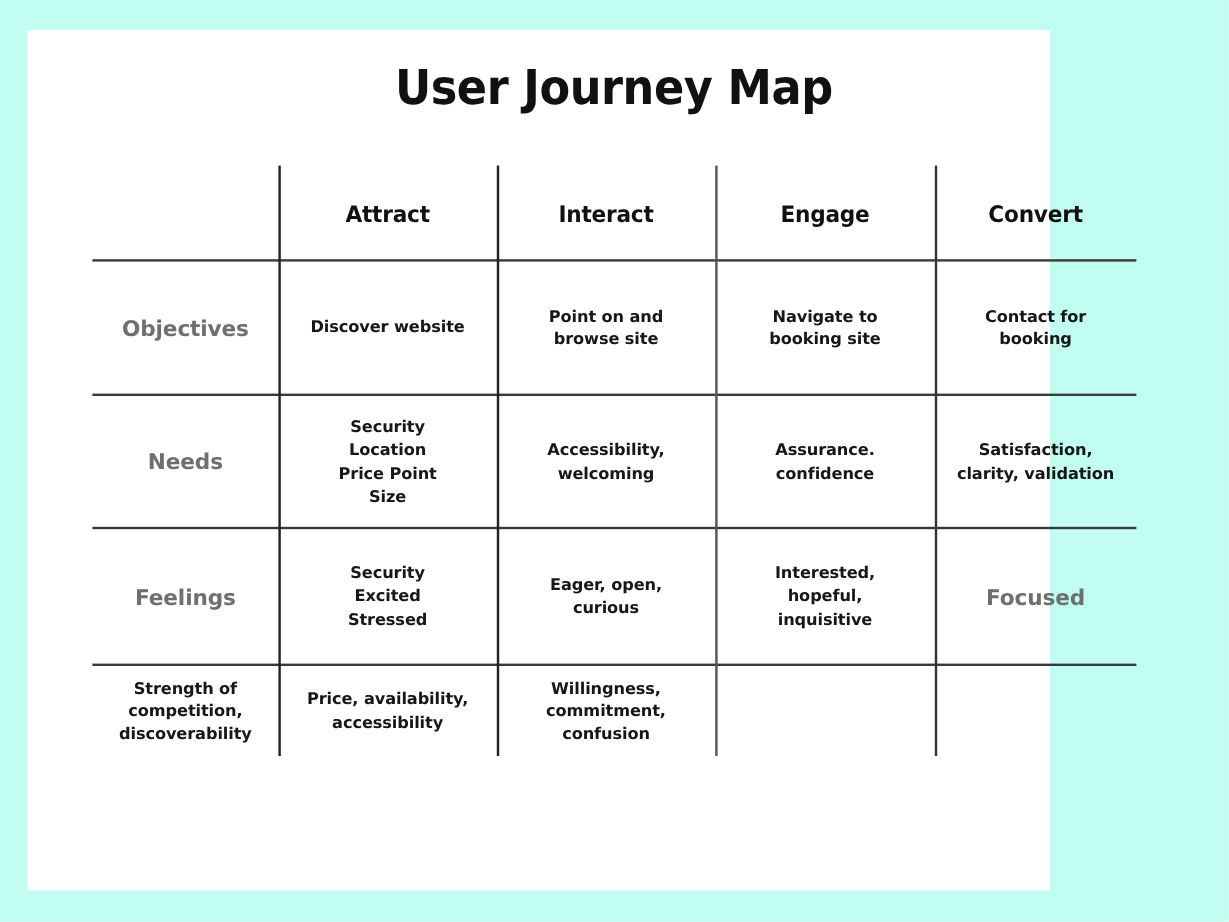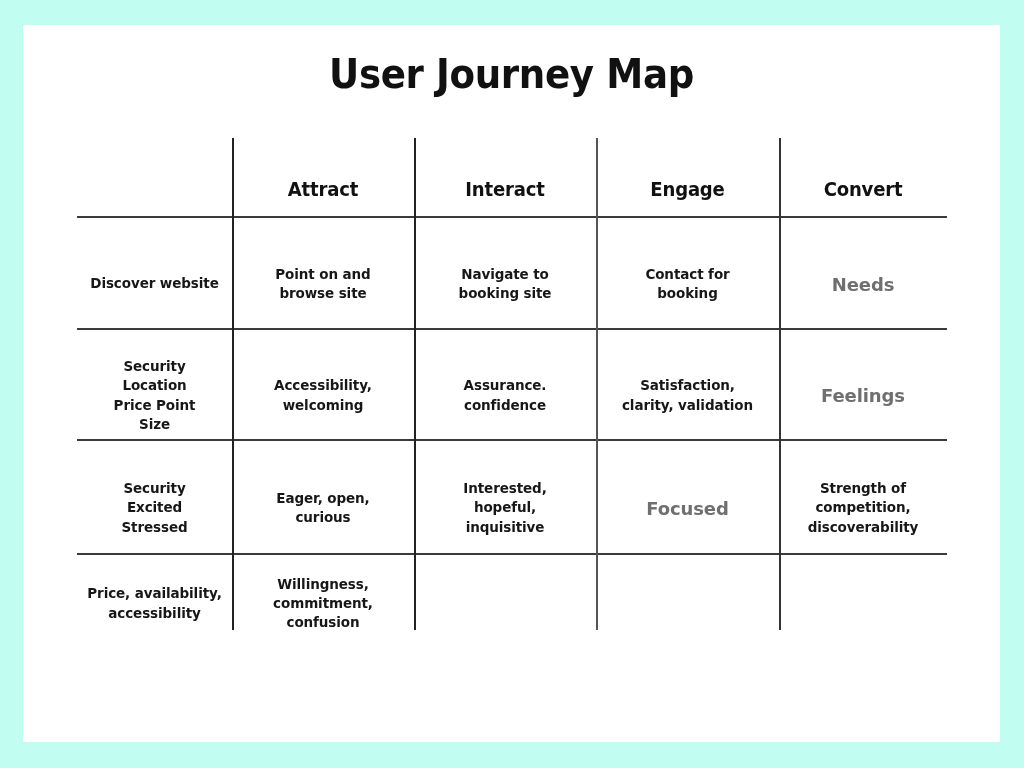--- a/index.html
+++ b/index.html
@@ -12,21 +12,21 @@
     background: #c2fdf2;
     font-family: "DejaVu Sans", sans-serif;
     overflow: hidden;
   }
 
   
   #page-sheet {
     position: absolute;
     left: 23px;
     top: 25px;
-    width: 977px;
+    width: 852px;
     height: 717px;
     background: #ffffff;
   }
 
   
   #map-title {
     position: absolute;
     left: 0;
     top: 26px;
     width: 977px;
@@ -70,21 +70,21 @@
   }
   .h-line.r1 { top: 78px; }
   .h-line.r2 { top: 190px; }
   .h-line.r3 { top: 301px; }
   .h-line.r4 { top: 415px; }
 
   
   .grid {
     position: absolute;
     left: 0;
-    top: 12px;
+    top: 2px;
     width: 870px;
     height: 492px;
     display: grid;
     grid-template-columns: 155px 182px 182px 183px 168px;
     grid-template-rows: 78px 112px 111px 114px 77px;
   }
 
   .cell {
     display: flex;
     align-items: center;
@@ -138,20 +138,21 @@
     <div class="v-line l4"></div>
 
     <div class="grid">
 
       <div class="cell"></div>
       <div class="cell col-head">Attract</div>
       <div class="cell col-head">Interact</div>
       <div class="cell col-head">Engage</div>
       <div class="cell col-head">Convert</div>
 
+      <div class="cell row-head r-obj">Objectives</div>
       <div class="cell body-cell r-obj">Discover website</div>
       <div class="cell body-cell r-obj">Point on and
 browse site</div>
       <div class="cell body-cell r-obj">Navigate to
 booking site</div>
       <div class="cell body-cell r-obj">Contact for
 booking</div>
 
       <div class="cell row-head r-need">Needs</div>
       <div class="cell body-cell r-need">Security

